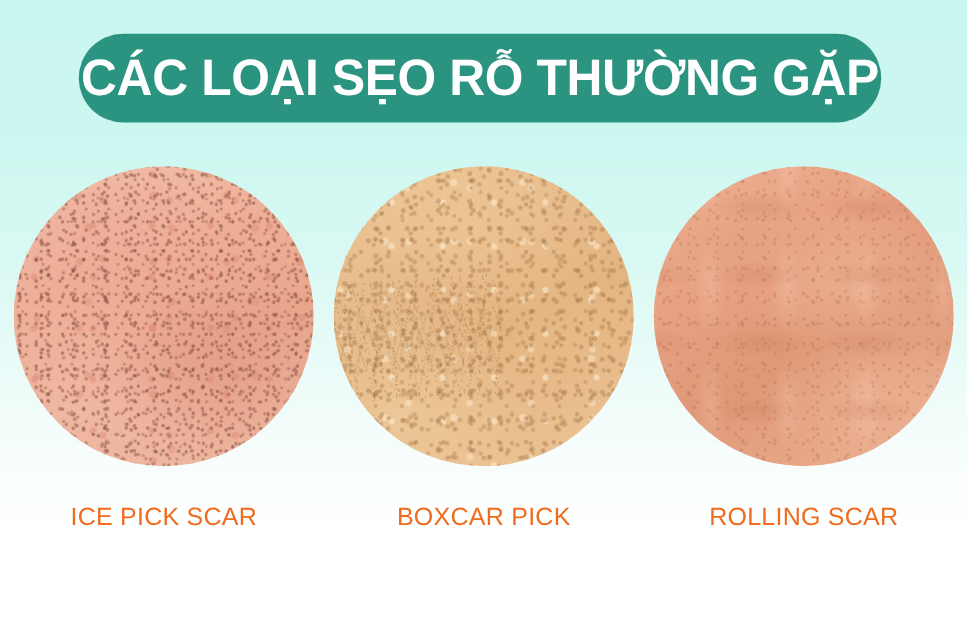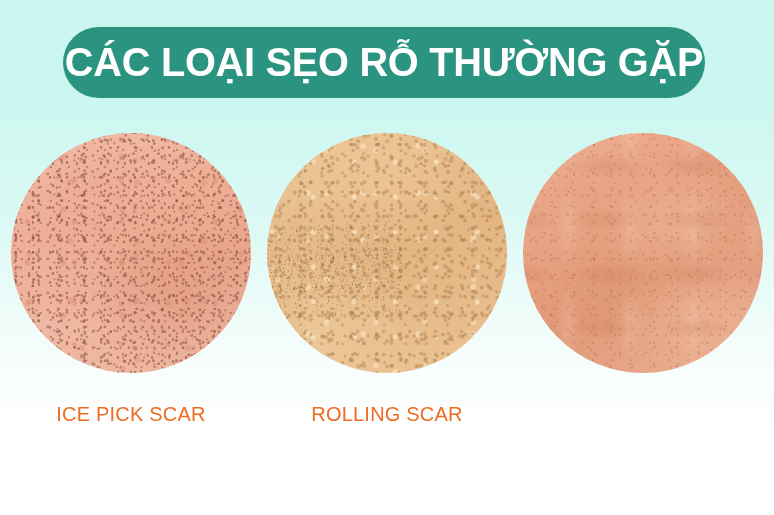--- a/index.html
+++ b/index.html
@@ -193,15 +193,16 @@
     <div class="grain"></div>
     <div class="hair"></div>
   </div>
 
   <div class="photo-circle" id="circle-rolling">
     <div class="skin"></div>
     <div class="grain"></div>
   </div>
 
   <div class="scar-label" id="label-ice-pick">ICE PICK SCAR</div>
-  <div class="scar-label" id="label-boxcar">ROLLING SCAR</div>
+  <div class="scar-label" id="label-boxcar">BOXCAR PICK</div>
+  <div class="scar-label" id="label-rolling">ROLLING SCAR</div>
 
 </div>
 
 </body></html>

